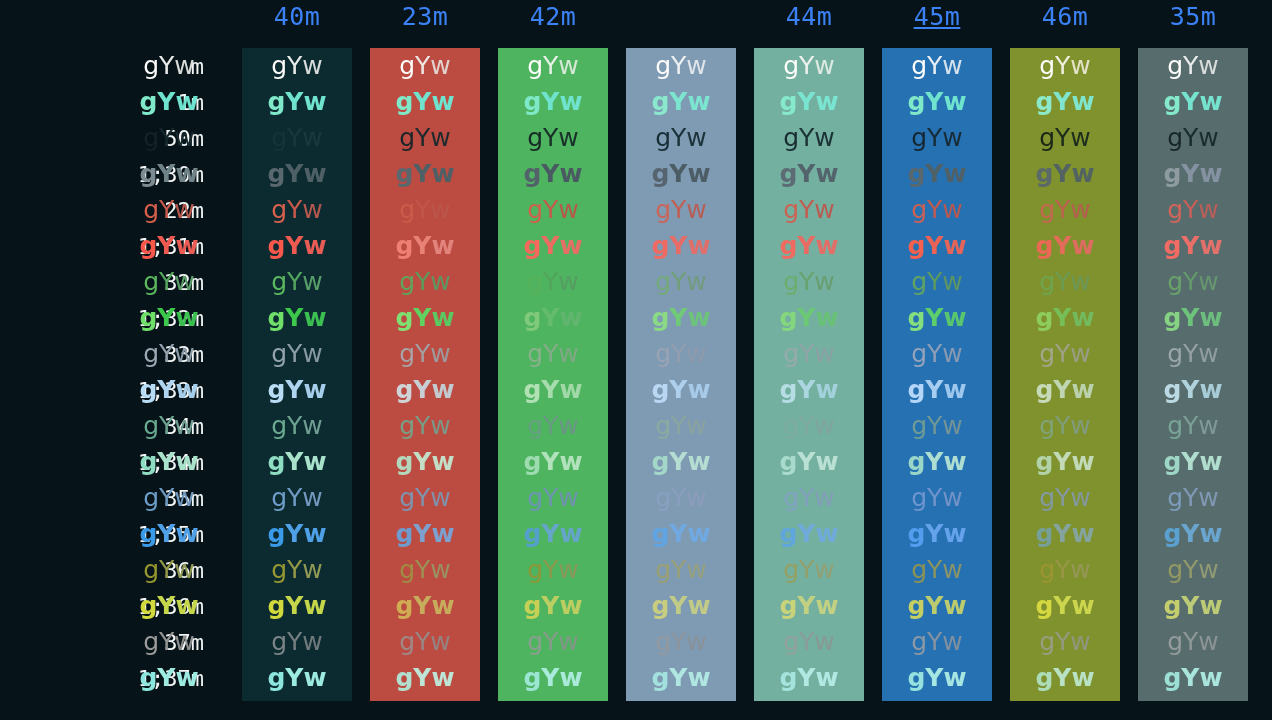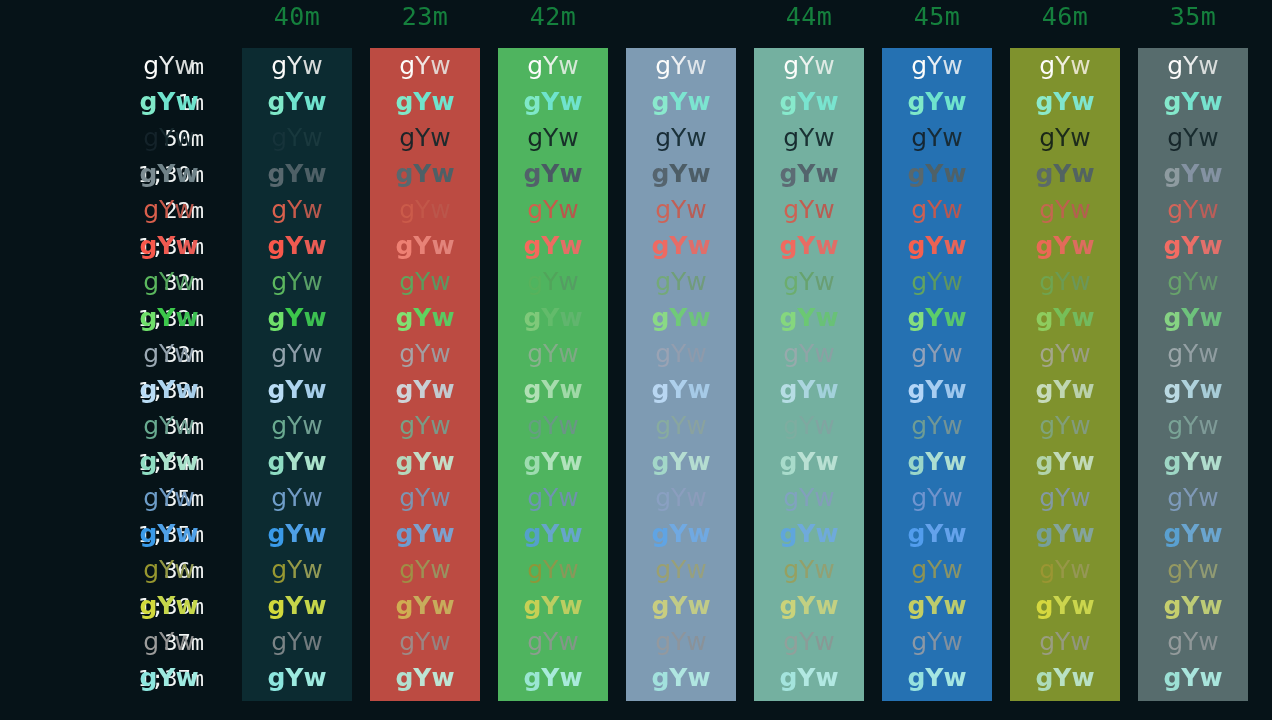--- a/index.html
+++ b/index.html
@@ -15,21 +15,21 @@
     width:1272px;height:720px;
   }
 
   
   .hdr-row{
     position:absolute;left:0;top:0;width:1272px;height:48px;
   }
   .hdr-cell{
     position:absolute;top:0;height:32px;width:110px;
     display:flex;align-items:center;justify-content:center;
-    color:#15803d;
+    color:#3b82f6;
     font-size:25px;
     letter-spacing:.5px;
     font-family:"DejaVu Sans Mono","Liberation Mono",monospace;
     white-space:nowrap;
   }
 
   
   .bgcol{
     position:absolute;top:48px;height:653px;width:110px;
   }
@@ -64,21 +64,21 @@
 </head>
 <body style="background: rgb(6, 19, 24);">
 
 <div id="sheet">
 
   <div class="hdr-row">
       <div class="hdr-cell" style="left: 242px; width: 110px;">40m</div>
       <div class="hdr-cell" style="left: 370px; width: 110px;">23m</div>
       <div class="hdr-cell" style="left: 498px; width: 110px;">42m</div>
       <div class="hdr-cell" style="left: 754px; width: 110px;">44m</div>
-      <div class="hdr-cell" style="left: 882px; width: 110px;">45m</div>
+      <div class="hdr-cell" style="left: 882px; width: 110px; text-decoration: underline;">45m</div>
       <div class="hdr-cell" style="left: 1010px; width: 110px;">46m</div>
       <div class="hdr-cell" style="left: 1138px; width: 110px;">35m</div>
     </div>
   <div id="bgstripes">
       <div class="bgcol" style="left: 242px; width: 110px; background: rgb(12, 43, 49);"></div>
       <div class="bgcol" style="left: 370px; width: 110px; background: rgb(188, 75, 66);"></div>
       <div class="bgcol" style="left: 498px; width: 110px; background: rgb(79, 180, 95);"></div>
       <div class="bgcol" style="left: 626px; width: 110px; background: rgb(126, 155, 179);"></div>
       <div class="bgcol" style="left: 754px; width: 110px; background: rgb(116, 176, 160);"></div>
       <div class="bgcol" style="left: 882px; width: 110px; background: rgb(37, 113, 178);"></div>

